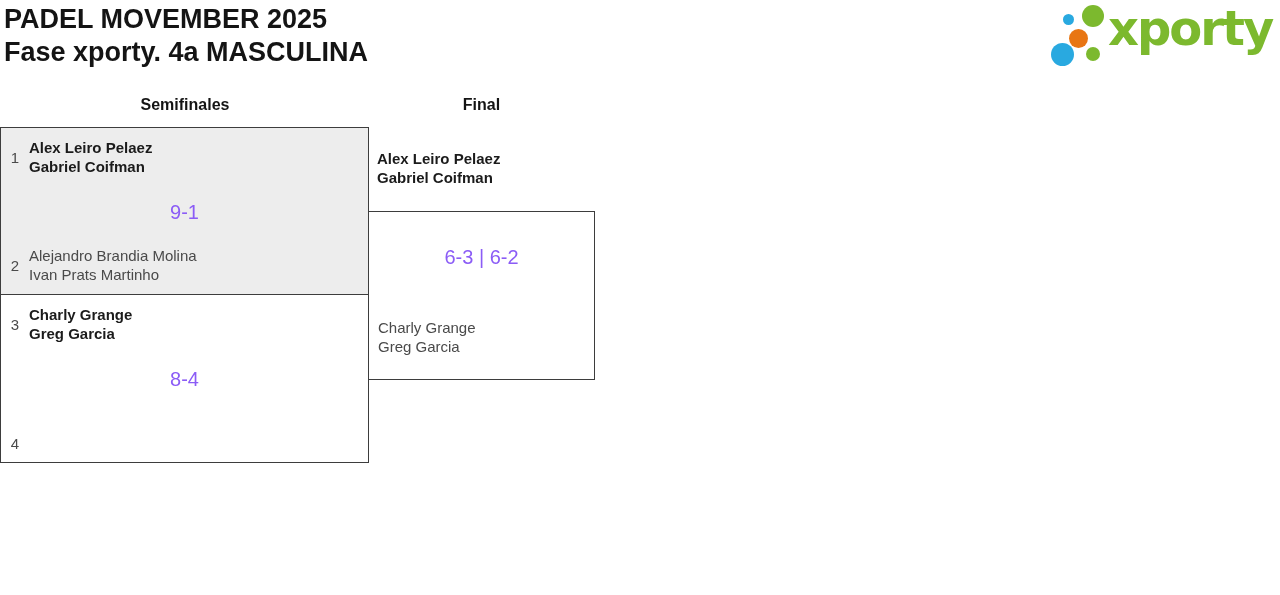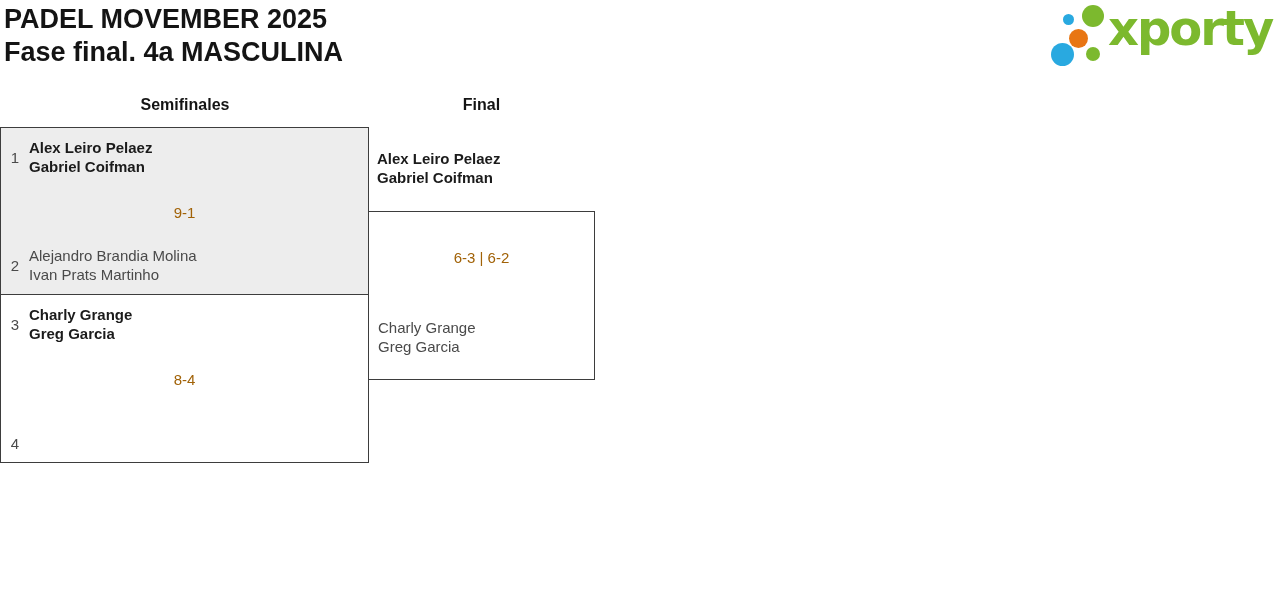--- a/index.html
+++ b/index.html
@@ -63,37 +63,37 @@
   .team-row.bottom{bottom:10px;}
   .seed{
     width:16px;text-align:center;flex:0 0 16px;
     font-size:15px;color:var(--text_muted);
   }
   .names{font-size:15px;line-height:19px;color:var(--text_muted);font-weight:400;}
   .names.winner{color:var(--text_dark);font-weight:700;}
 
   .score{
     position:absolute;left:0;right:0;text-align:center;
-    font-size:15px;color:#a16207;transform:translateY(-50%);
+    font-size:20px;color:#8b5cf6;transform:translateY(-50%);
   }
   .match.sf1 .score,.match.sf2 .score{top:84px;}
   .match.final-box .score{top:45px;}
 
   
   .final-winner{position:absolute;left:377px;top:149px;}
   .final-box .team-plain{position:absolute;left:9px;top:106px;}
 </style>
 </head>
 <body>
 
 <div class="canvas">
 
   <div class="page-titles">
     <h1>PADEL MOVEMBER 2025</h1>
-    <h2>Fase final. 4a MASCULINA</h2>
+    <h2>Fase xporty. 4a MASCULINA</h2>
   </div>
 
   <div class="logo">
     <span class="dot blue-small"></span>
     <span class="dot green-large"></span>
     <span class="dot orange"></span>
     <span class="dot blue-large"></span>
     <span class="dot green-small"></span>
     <span class="wordmark">xporty</span>
   </div>

